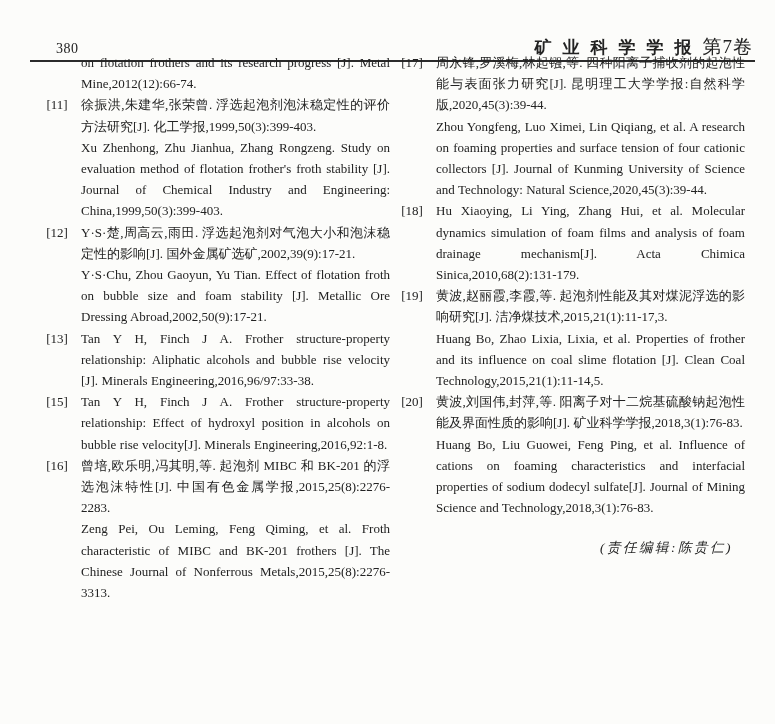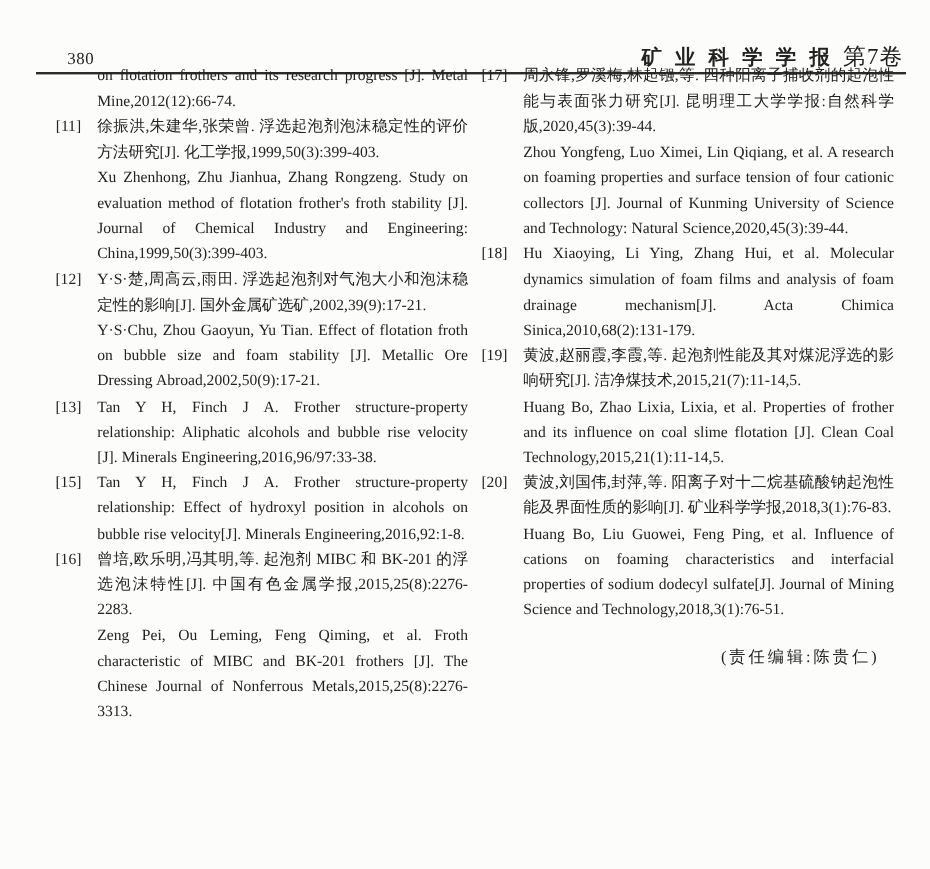--- a/index.html
+++ b/index.html
@@ -67,20 +67,21 @@
   }
   .para{
     text-align:justify;
     word-spacing:.2px;
   }
   
   .editor-note{
     margin-top:19px;
     padding-right:12px;
     text-align:right;
+    font-style:italic;
     font-size:13.5px;
     letter-spacing:2.5px;
   }
 </style>
 </head>
 <body>
 
 <div class="page">
 
   <div class="running-head">
@@ -126,25 +127,25 @@
           <span class="label">[17]</span>
           <div class="para">周永锋,罗溪梅,林起镪,等. 四种阳离子捕收剂的起泡性能与表面张力研究[J]. 昆明理工大学学报:自然科学版,2020,45(3):39-44.</div>
           <div class="para">Zhou Yongfeng, Luo Ximei, Lin Qiqiang, et al. A research on foaming properties and surface tension of four cationic collectors [J]. Journal of Kunming University of Science and Technology: Natural Science,2020,45(3):39-44.</div>
         </div>
         <div class="entry">
           <span class="label">[18]</span>
           <div class="para">Hu Xiaoying, Li Ying, Zhang Hui, et al. Molecular dynamics simulation of foam films and analysis of foam drainage mechanism[J]. Acta Chimica Sinica,2010,68(2):131-179.</div>
         </div>
         <div class="entry">
           <span class="label">[19]</span>
-          <div class="para">黄波,赵丽霞,李霞,等. 起泡剂性能及其对煤泥浮选的影响研究[J]. 洁净煤技术,2015,21(7):11-14,5.</div>
+          <div class="para">黄波,赵丽霞,李霞,等. 起泡剂性能及其对煤泥浮选的影响研究[J]. 洁净煤技术,2015,21(1):11-17,3.</div>
           <div class="para">Huang Bo, Zhao Lixia, Lixia, et al. Properties of frother and its influence on coal slime flotation [J]. Clean Coal Technology,2015,21(1):11-14,5.</div>
         </div>
         <div class="entry">
           <span class="label">[20]</span>
           <div class="para">黄波,刘国伟,封萍,等. 阳离子对十二烷基硫酸钠起泡性能及界面性质的影响[J]. 矿业科学学报,2018,3(1):76-83.</div>
-          <div class="para">Huang Bo, Liu Guowei, Feng Ping, et al. Influence of cations on foaming characteristics and interfacial properties of sodium dodecyl sulfate[J]. Journal of Mining Science and Technology,2018,3(1):76-51.</div>
+          <div class="para">Huang Bo, Liu Guowei, Feng Ping, et al. Influence of cations on foaming characteristics and interfacial properties of sodium dodecyl sulfate[J]. Journal of Mining Science and Technology,2018,3(1):76-83.</div>
         </div>
         <div class="editor-note">(责任编辑:陈贵仁)</div>
       </div>
   </div>
 
 </div>
 
 </body></html>

